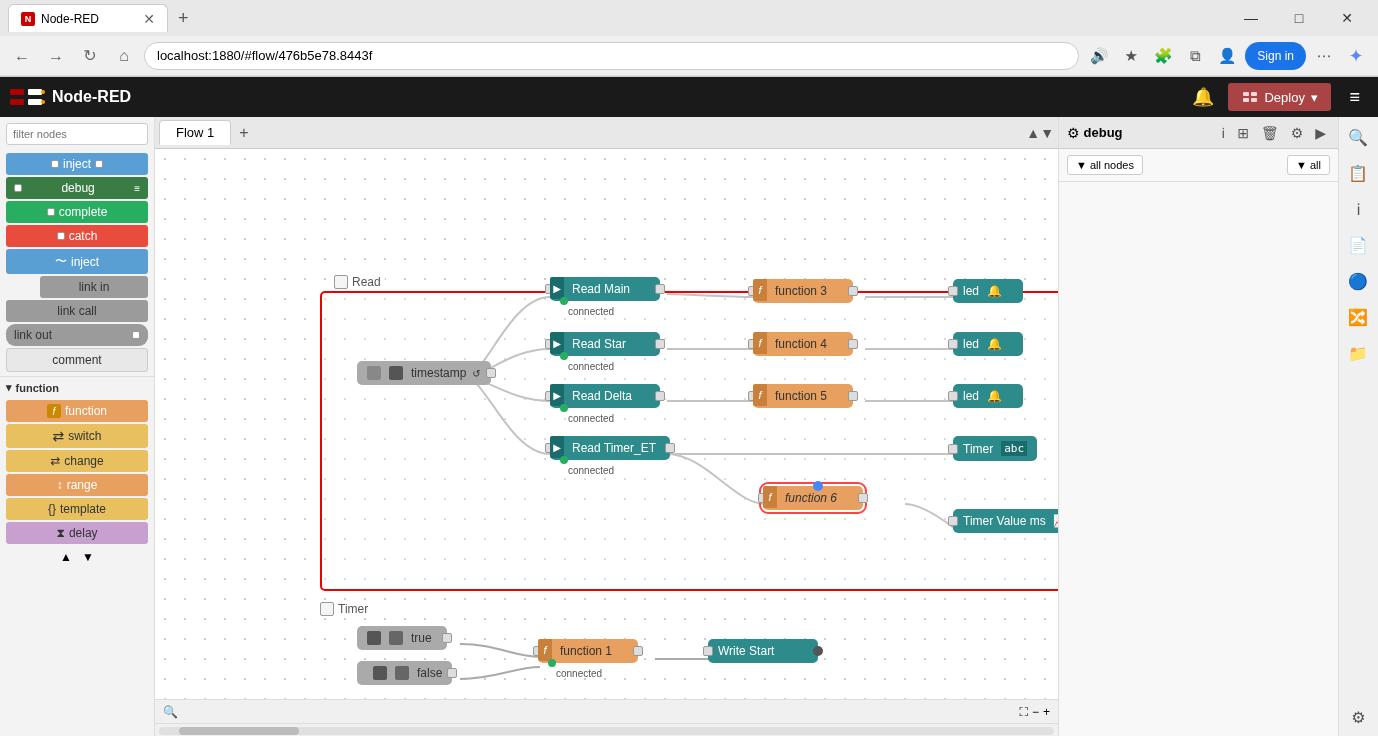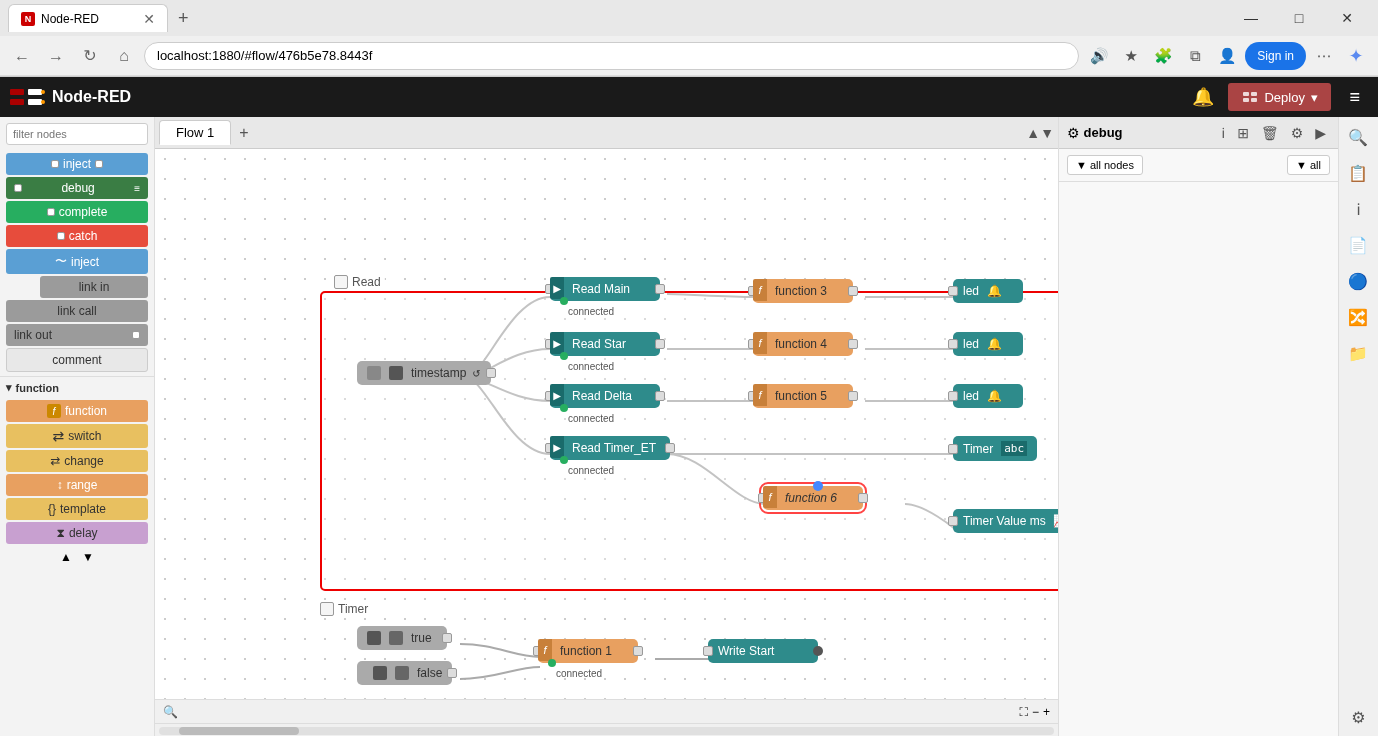--- a/index.html
+++ b/index.html
@@ -38,21 +38,21 @@
     .palette-search { padding: 6px; }
     .palette-search input { width: 100%; padding: 4px 6px; border: 1px solid #ccc; border-radius: 3px; font-size: 11px; }
     .palette-item { display: flex; align-items: center; margin: 2px 6px; border-radius: 3px; padding: 4px 8px; font-size: 12px; cursor: pointer; color: #fff; justify-content: center; gap: 4px; position: relative; }
     .palette-item.inject { background: #5a9fd4; }
     .palette-item.debug { background: #3a7d44; display: flex; justify-content: space-between; }
     .palette-item.complete { background: #27ae60; }
     .palette-item.catch { background: #e74c3c; }
     .palette-item.status { background: #5a9fd4; }
     .palette-item.link-in { background: #9b9b9b; color: #333; margin-left: 40px; }
     .palette-item.link-call { background: #9b9b9b; color: #333; }
-    .palette-item.link-out { background: #9b9b9b; color: #333; display: flex; justify-content: space-between; }
+    .palette-item.link-out { background: #9b9b9b; color: #333; display: flex; justify-content: space-between; border-radius: 9px; }
     .palette-item.comment { background: #e8e8e8; color: #333; border: 1px solid #ccc; }
     .palette-section-header { padding: 4px 6px; font-size: 11px; color: #333; font-weight: bold; display: flex; align-items: center; gap: 4px; cursor: pointer; border-top: 1px solid #ddd; margin-top: 4px; }
     .palette-item.fn { background: #e8a060; }
     .palette-item.sw { background: #e8c060; color: #333; }
     .palette-item.change { background: #e8c060; color: #333; }
     .palette-item.range { background: #e8a060; }
     .palette-item.template { background: #e8c060; color: #333; }
     .palette-item.delay { background: #c8a0d0; color: #333; }
     .palette-node-port { width: 8px; height: 8px; background: #fff; border: 1px solid #999; border-radius: 2px; }
 

